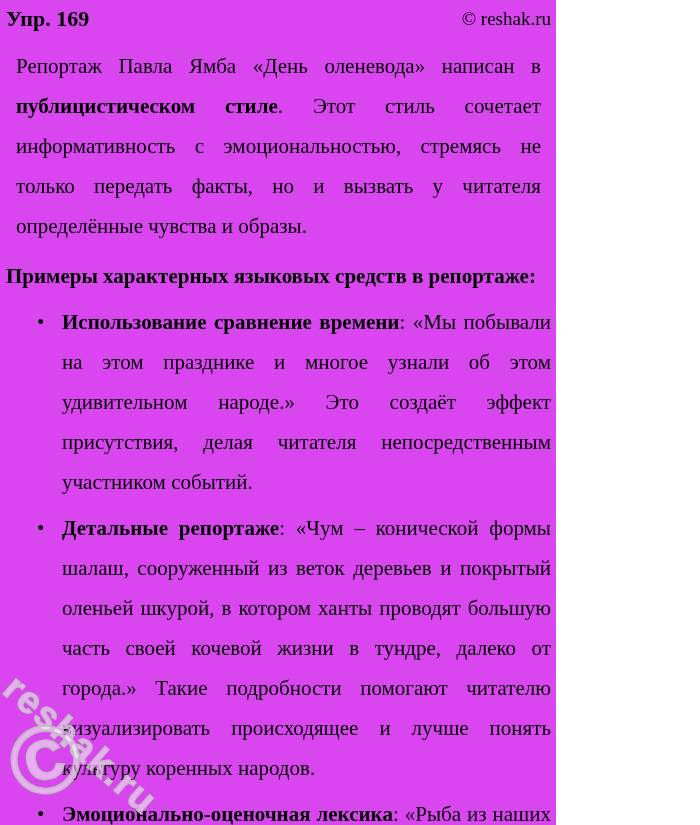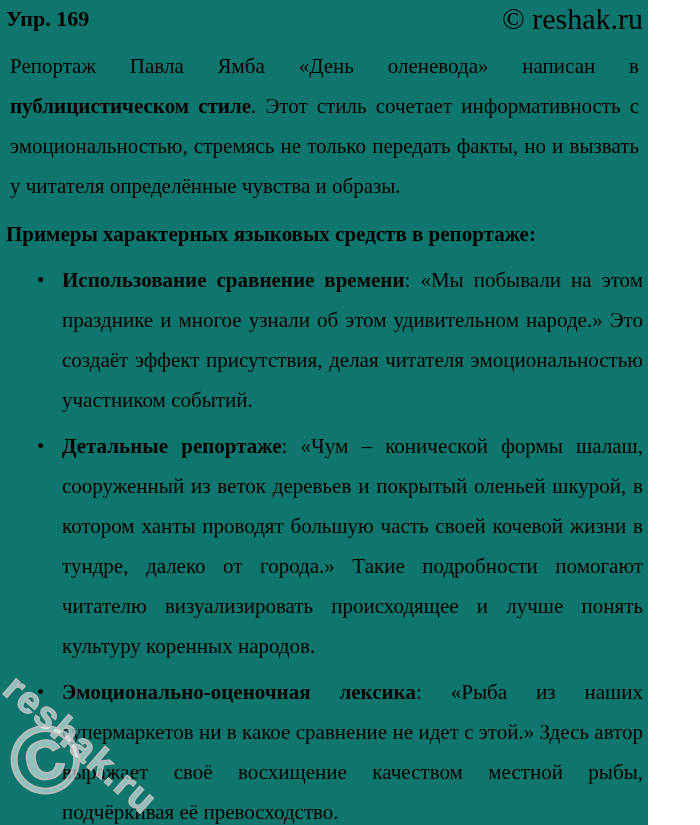--- a/index.html
+++ b/index.html
@@ -1,43 +1,43 @@
 <!DOCTYPE html>
 <html lang="ru"><head>
 <meta charset="utf-8">
 <style>
   * { box-sizing: border-box; }
   html, body { margin: 0; padding: 0; background: #ffffff; }
 
   .page {
     position: relative;
-    width: 648px;
+    width: 556px;
     height: 825px;
-    background: #0f766e;
+    background: #d946ef;
     color: #000000;
     font-family: "Liberation Serif", "DejaVu Serif", serif;
     font-size: 21px;
     line-height: 40px;
     padding: 6px 5px 16px 6px;
     overflow: hidden;
   }
 
   .doc-header {
     display: flex;
     justify-content: space-between;
     align-items: flex-start;
     line-height: 26px;
     margin-bottom: 14px;
   }
   .exercise-number { font-weight: bold; font-size: 22px; }
-  .copyright-note  { font-size: 30px; }
+  .copyright-note  { font-size: 19px; }
 
   .intro-paragraph {
     text-align: justify;
-    margin: 4px;
+    margin: 10px;
   }
   .bold-inline { font-weight: bold; }
 
   .examples-heading {
     font-weight: bold;
     text-align: left;
     margin: 8px 0 0 0;
   }
 
   .answer-list {
@@ -103,21 +103,21 @@
     <span class="exercise-number">Упр. 169</span>
     <span class="copyright-note">© reshak.ru</span>
   </div>
 
   <p class="intro-paragraph"><span>Репортаж Павла Ямба «День оленевода» написан в </span><span class="bold-inline">публицистическом стиле</span><span>. Этот стиль сочетает информативность с эмоциональностью, стремясь не только передать факты, но и вызвать у читателя определённые чувства и образы.</span></p>
 
   <p class="examples-heading">Примеры характерных языковых средств в репортаже:</p>
 
   <ul class="answer-list">
     <li>
-      <span class="bullet-marker">•</span><span class="term">Использование сравнение времени</span><span>: «Мы побывали на этом празднике и многое узнали об этом удивительном народе.» Это создаёт эффект присутствия, делая читателя эмоциональностью участником событий.</span>
+      <span class="bullet-marker">•</span><span class="term">Использование сравнение времени</span><span>: «Мы побывали на этом празднике и многое узнали об этом удивительном народе.» Это создаёт эффект присутствия, делая читателя непосредственным участником событий.</span>
     </li>
     <li>
       <span class="bullet-marker">•</span><span class="term">Детальные репортаже</span><span>: «Чум – конической формы шалаш, сооруженный из веток деревьев и покрытый оленьей шкурой, в котором ханты проводят большую часть своей кочевой жизни в тундре, далеко от города.» Такие подробности помогают читателю визуализировать происходящее и лучше понять культуру коренных народов.</span>
     </li>
     <li>
       <span class="bullet-marker">•</span><span class="term">Эмоционально-оценочная лексика</span><span>: «Рыба из наших супермаркетов ни в какое сравнение не идет с этой.» Здесь автор выражает своё восхищение качеством местной рыбы, подчёркивая её превосходство.</span>
     </li>
   </ul>
 
   <div class="watermark">

